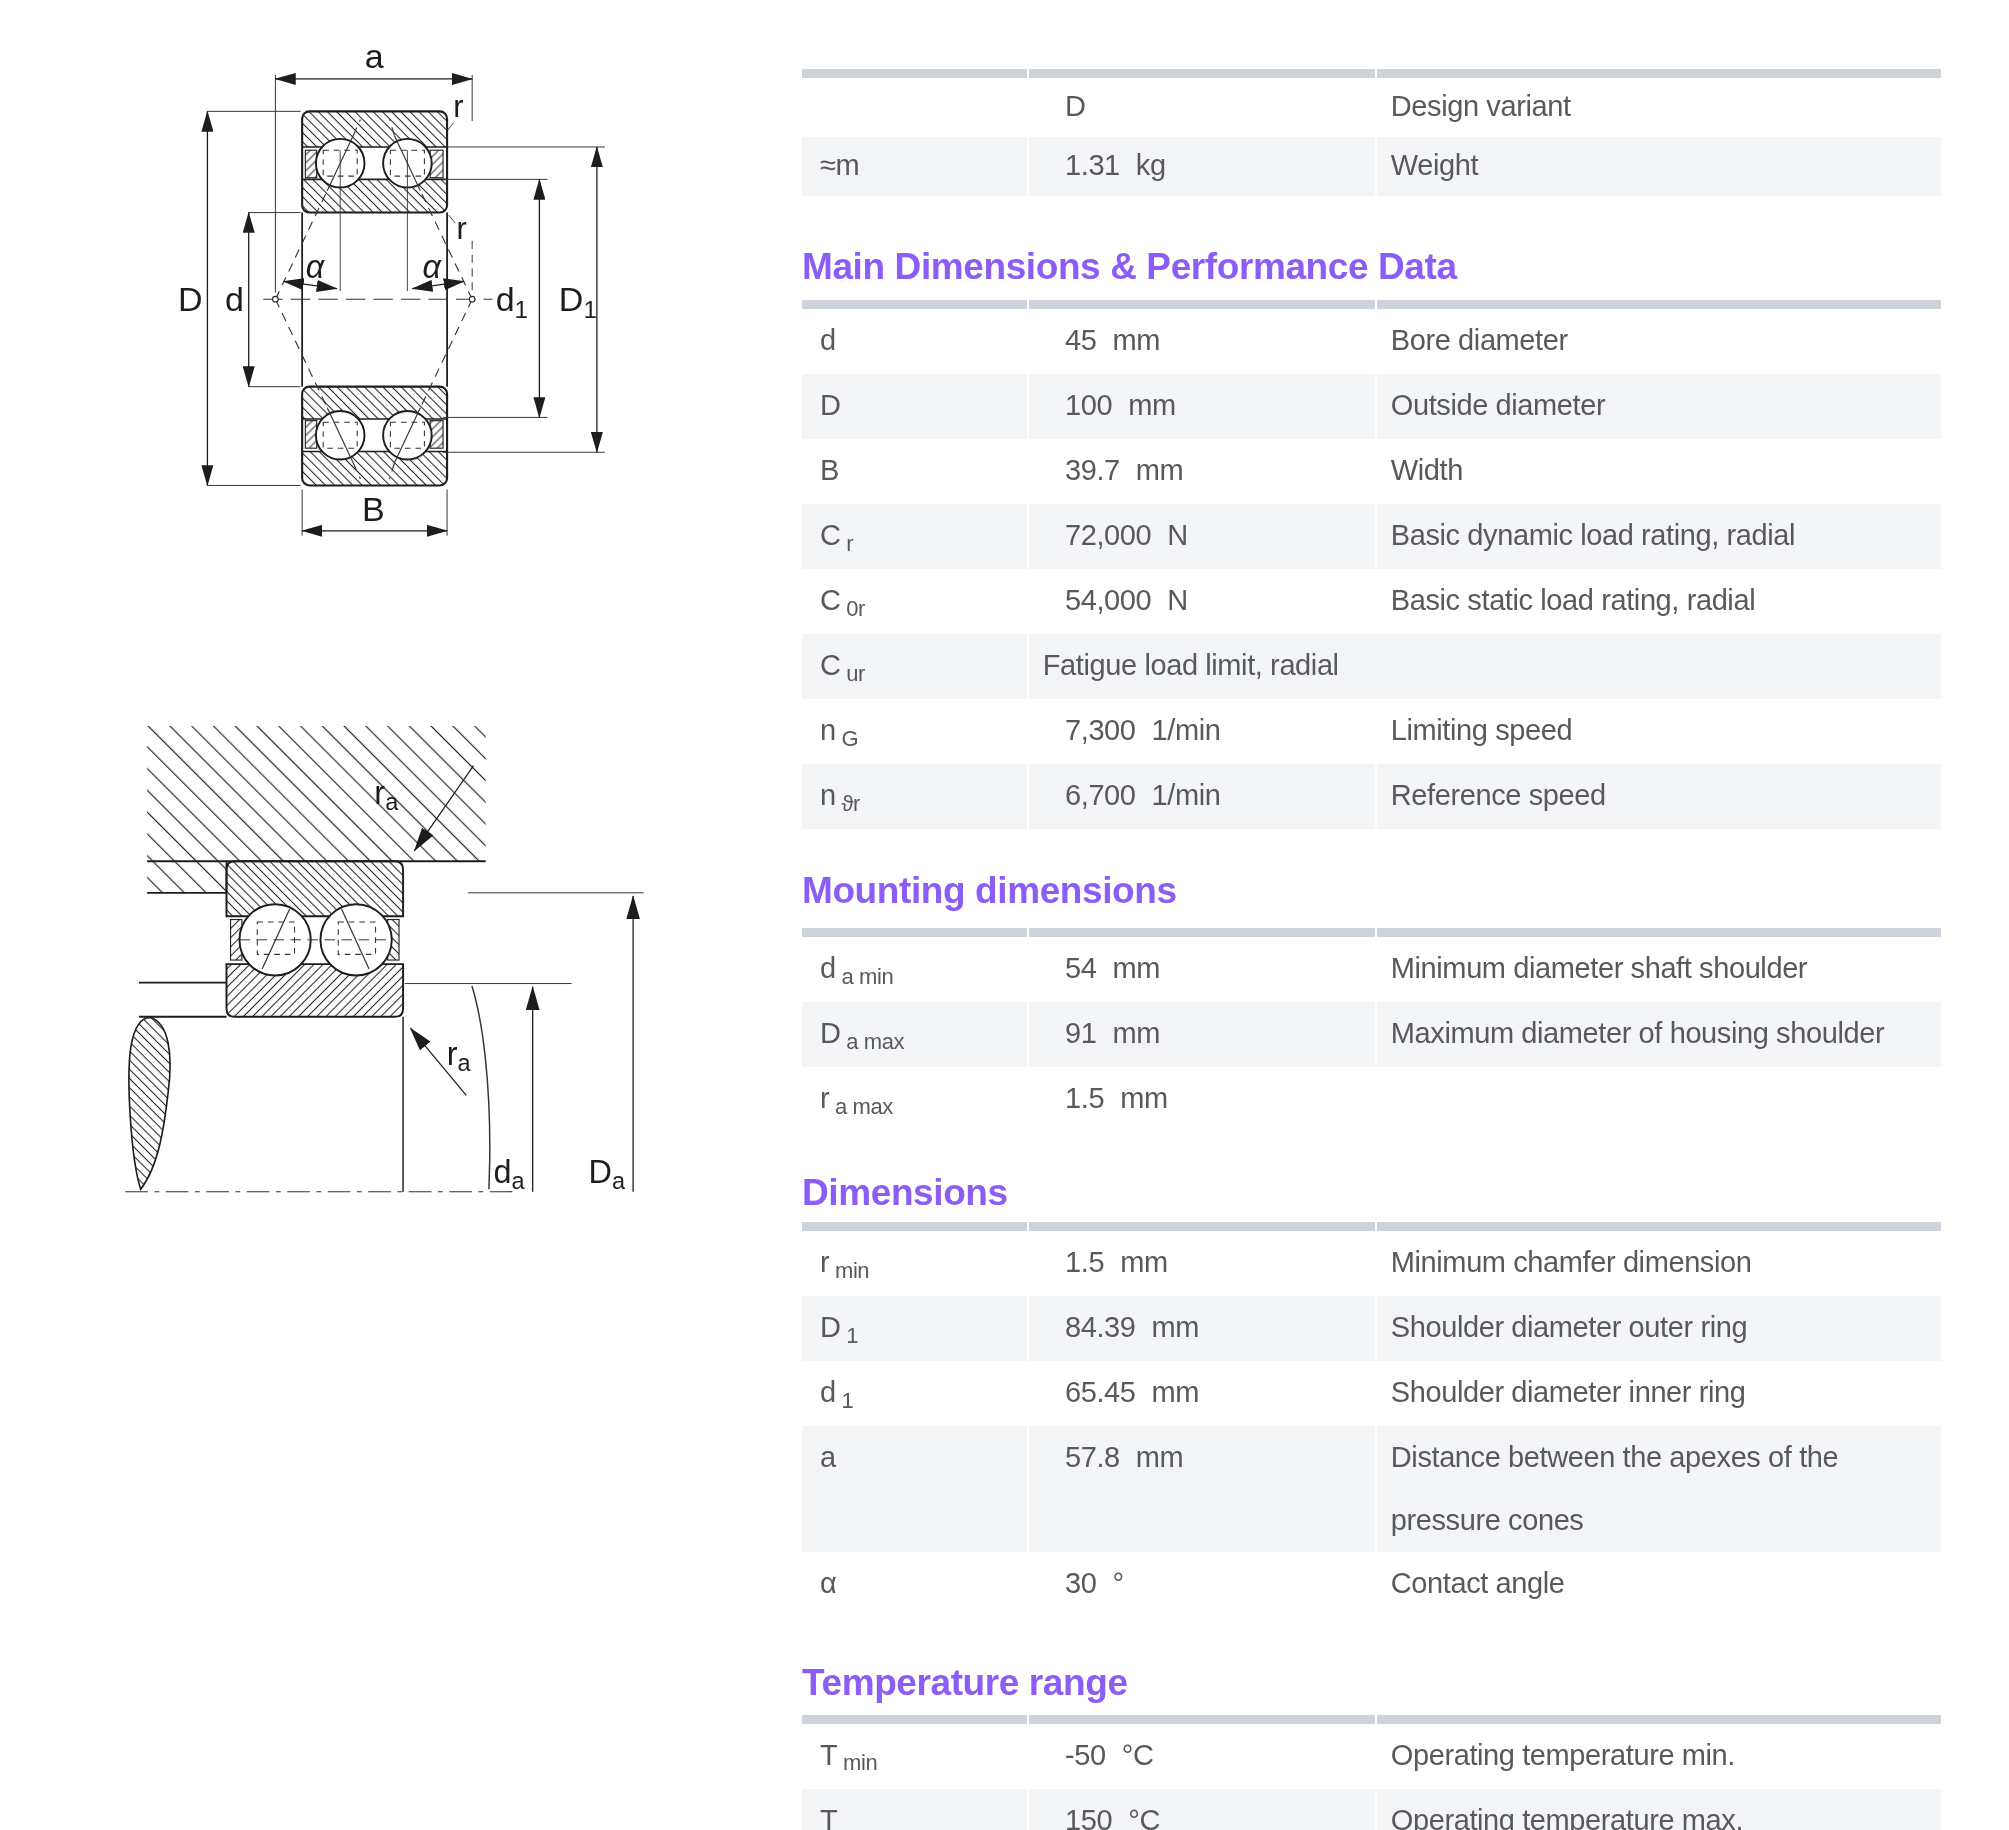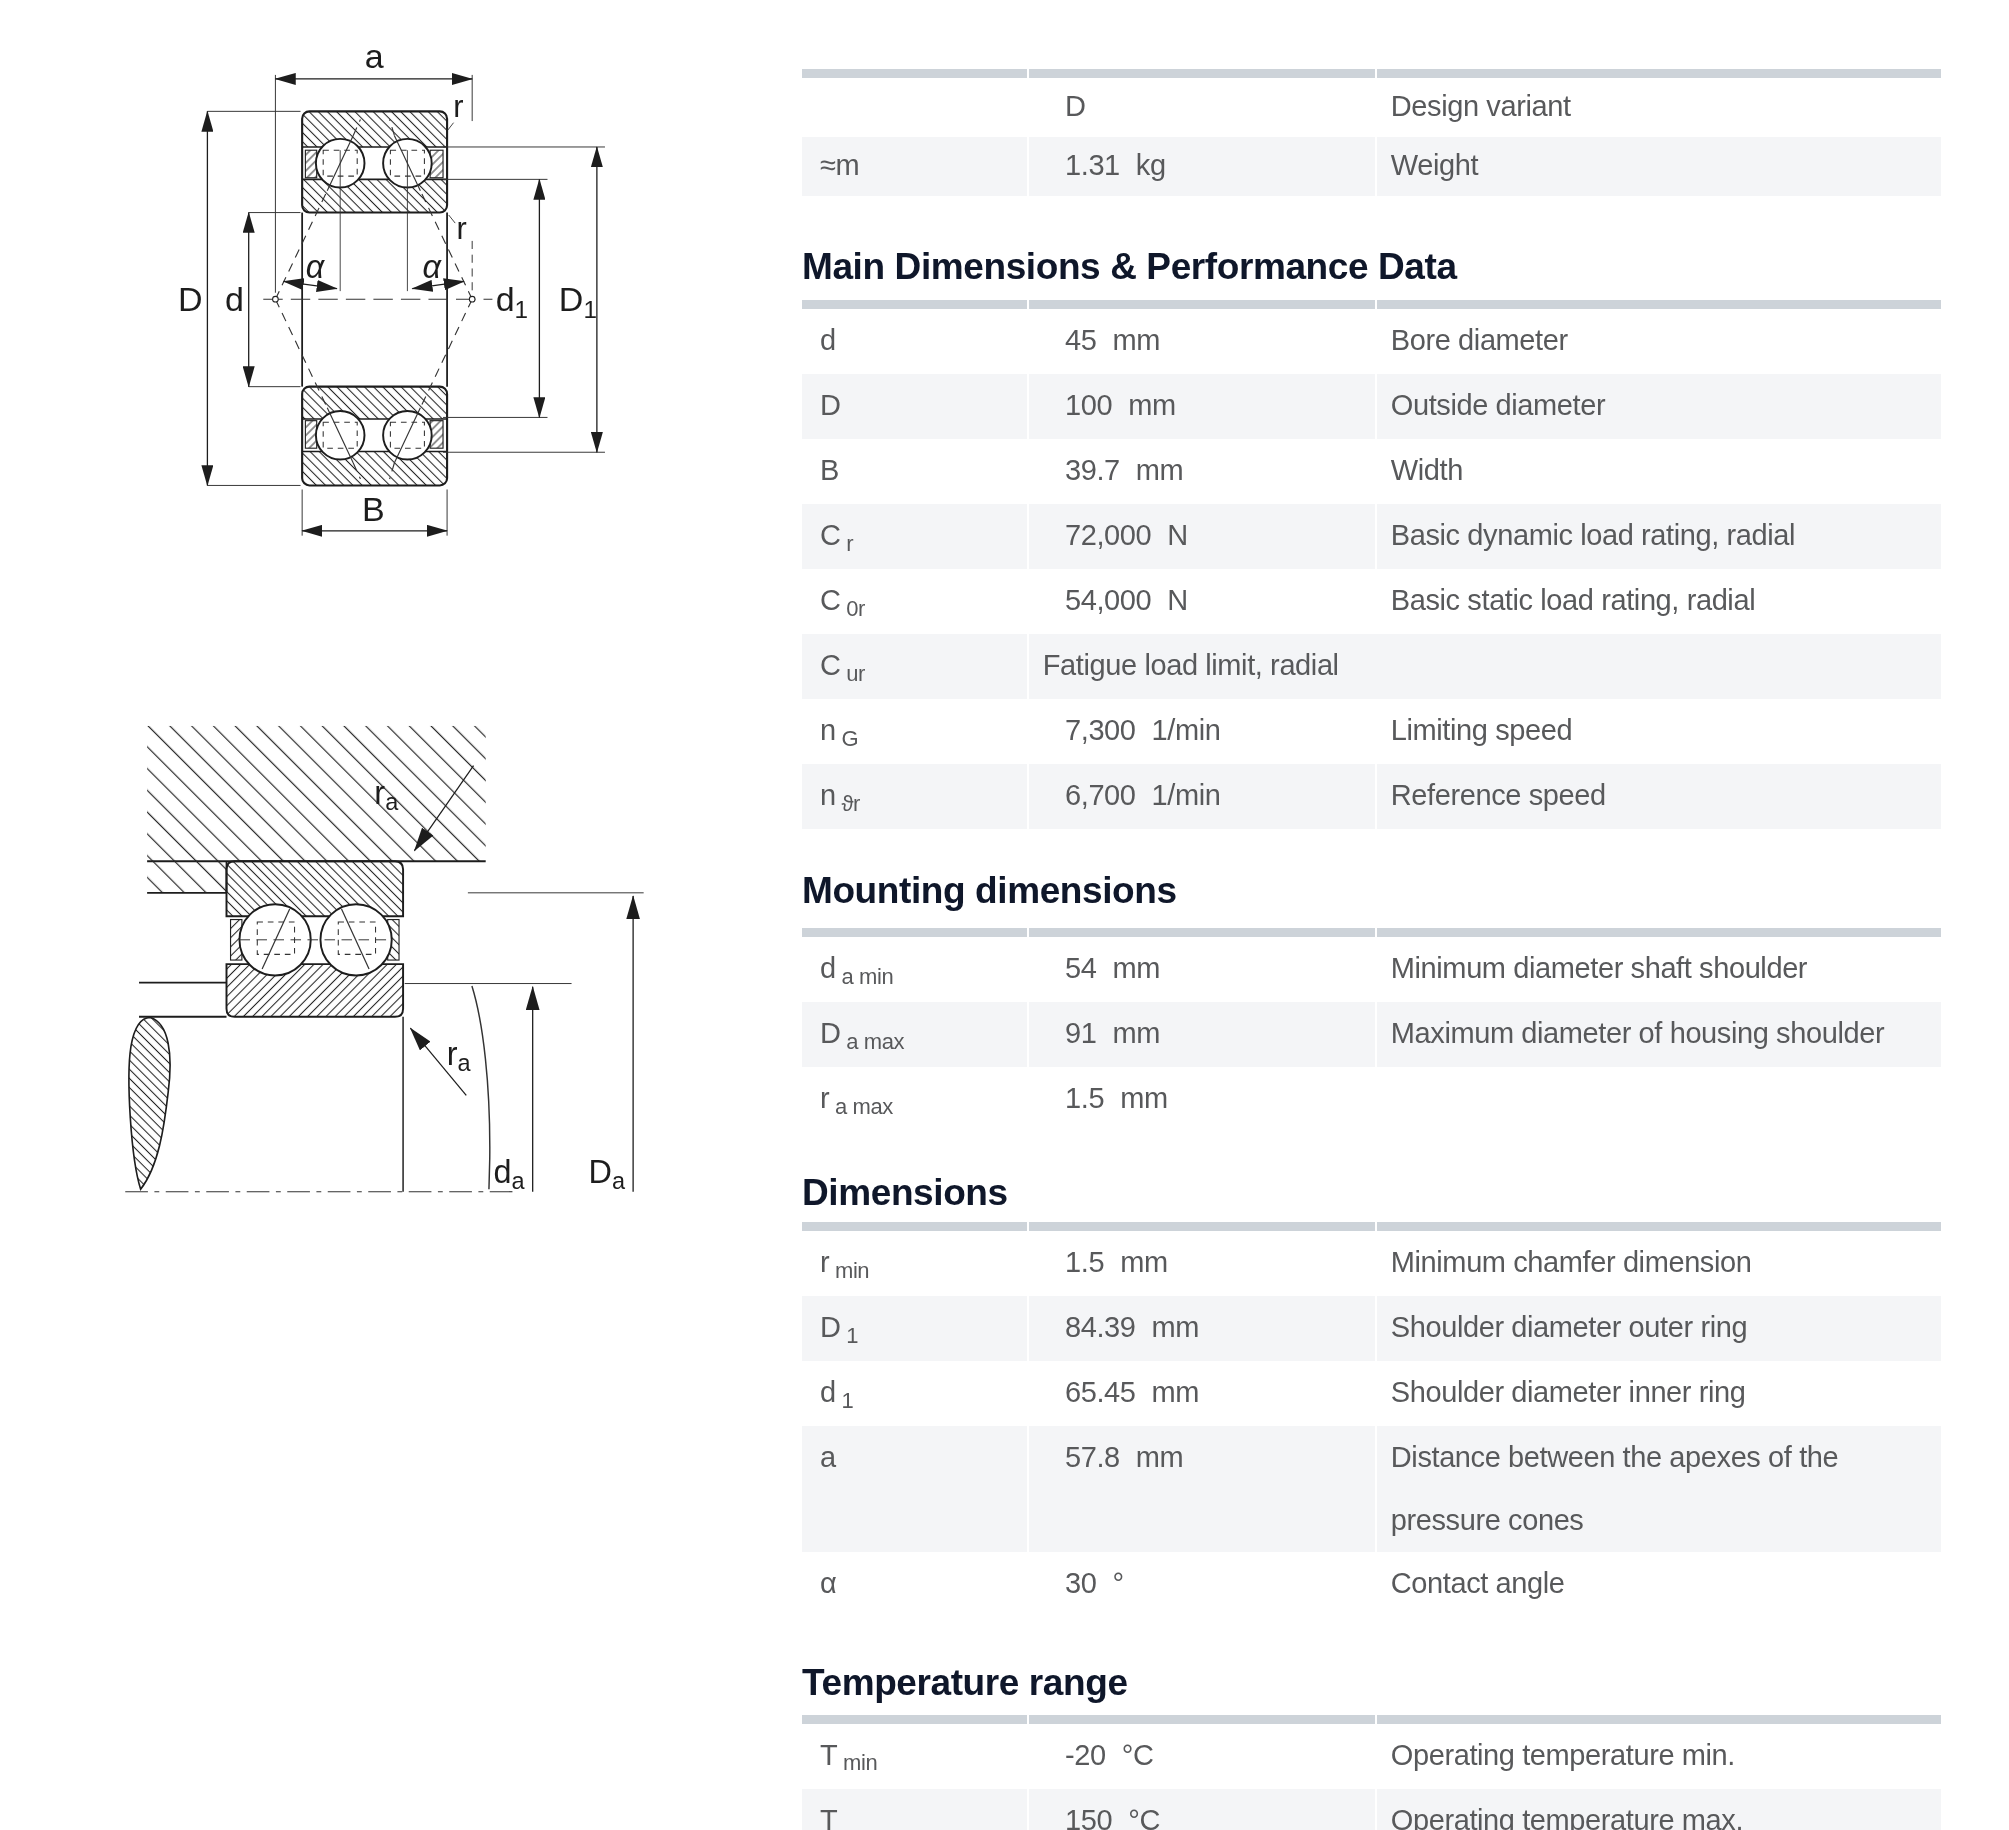--- a/index.html
+++ b/index.html
@@ -13,21 +13,21 @@
   .bc.b2{width:348px;border-left:2.4px solid #fff;box-sizing:border-box;}
   .bc.b3{flex:1;border-left:2.4px solid #fff;box-sizing:border-box;}
   .trow{display:flex;font-size:29px;line-height:63px;color:#58595b;letter-spacing:-0.4px;}
   .intro .trow{line-height:57px;}
   .tbody .trow:nth-child(even){background:#f4f5f7;}
   .c1{width:225px;padding-left:18px;box-sizing:border-box;}
   .c2{width:348px;padding-left:36px;border-left:2.4px solid #fff;box-sizing:border-box;}
   .c3{flex:1;padding-left:13.8px;padding-right:11.3px;border-left:2.4px solid #fff;box-sizing:border-box;}
   .ssub{font-size:22px;position:relative;top:5.7px;margin-left:5.7px;}
   .unit{margin-left:16px;}
-  h2.sect{font-size:37px;line-height:42px;font-weight:bold;color:#0f172a;margin:0;letter-spacing:-0.4px;}
+  h2.sect{font-size:37px;line-height:42px;font-weight:bold;color:#8b5cf6;margin:0;letter-spacing:-0.4px;}
   svg text{fill:#1d1d1d;}
 </style>
 </head>
 <body>
 
 <svg style="position:absolute;left:174px;top:32px" width="466" height="583" viewBox="215 40 575 720">
   <defs>
     <pattern id="hA" width="8" height="8" patternUnits="userSpaceOnUse" patternTransform="rotate(-45)">
       <line x1="4" y1="0" x2="4" y2="8" stroke="#222" stroke-width="1.3"></line>
     </pattern>
@@ -334,21 +334,21 @@
   <h2 class="sect" style="margin-top:45px">Temperature range</h2>
   <div class="tbl" style="margin-top:10.5px">
     <div class="bar">
         <div class="bc b1"></div>
         <div class="bc b2"></div>
         <div class="bc b3"></div>
       </div>
     <div class="tbody">
         <div class="trow">
           <div class="c1"><span class="sym">T</span><span class="ssub">min</span></div>
-          <div class="c2"><span class="val">-20</span><span class="unit">°C</span></div>
+          <div class="c2"><span class="val">-50</span><span class="unit">°C</span></div>
           <div class="c3">Operating temperature min.</div>
         </div>
         <div class="trow">
           <div class="c1"><span class="sym">T</span></div>
           <div class="c2"><span class="val">150</span><span class="unit">°C</span></div>
           <div class="c3">Operating temperature max.</div>
         </div>
       </div>
   </div>
 

